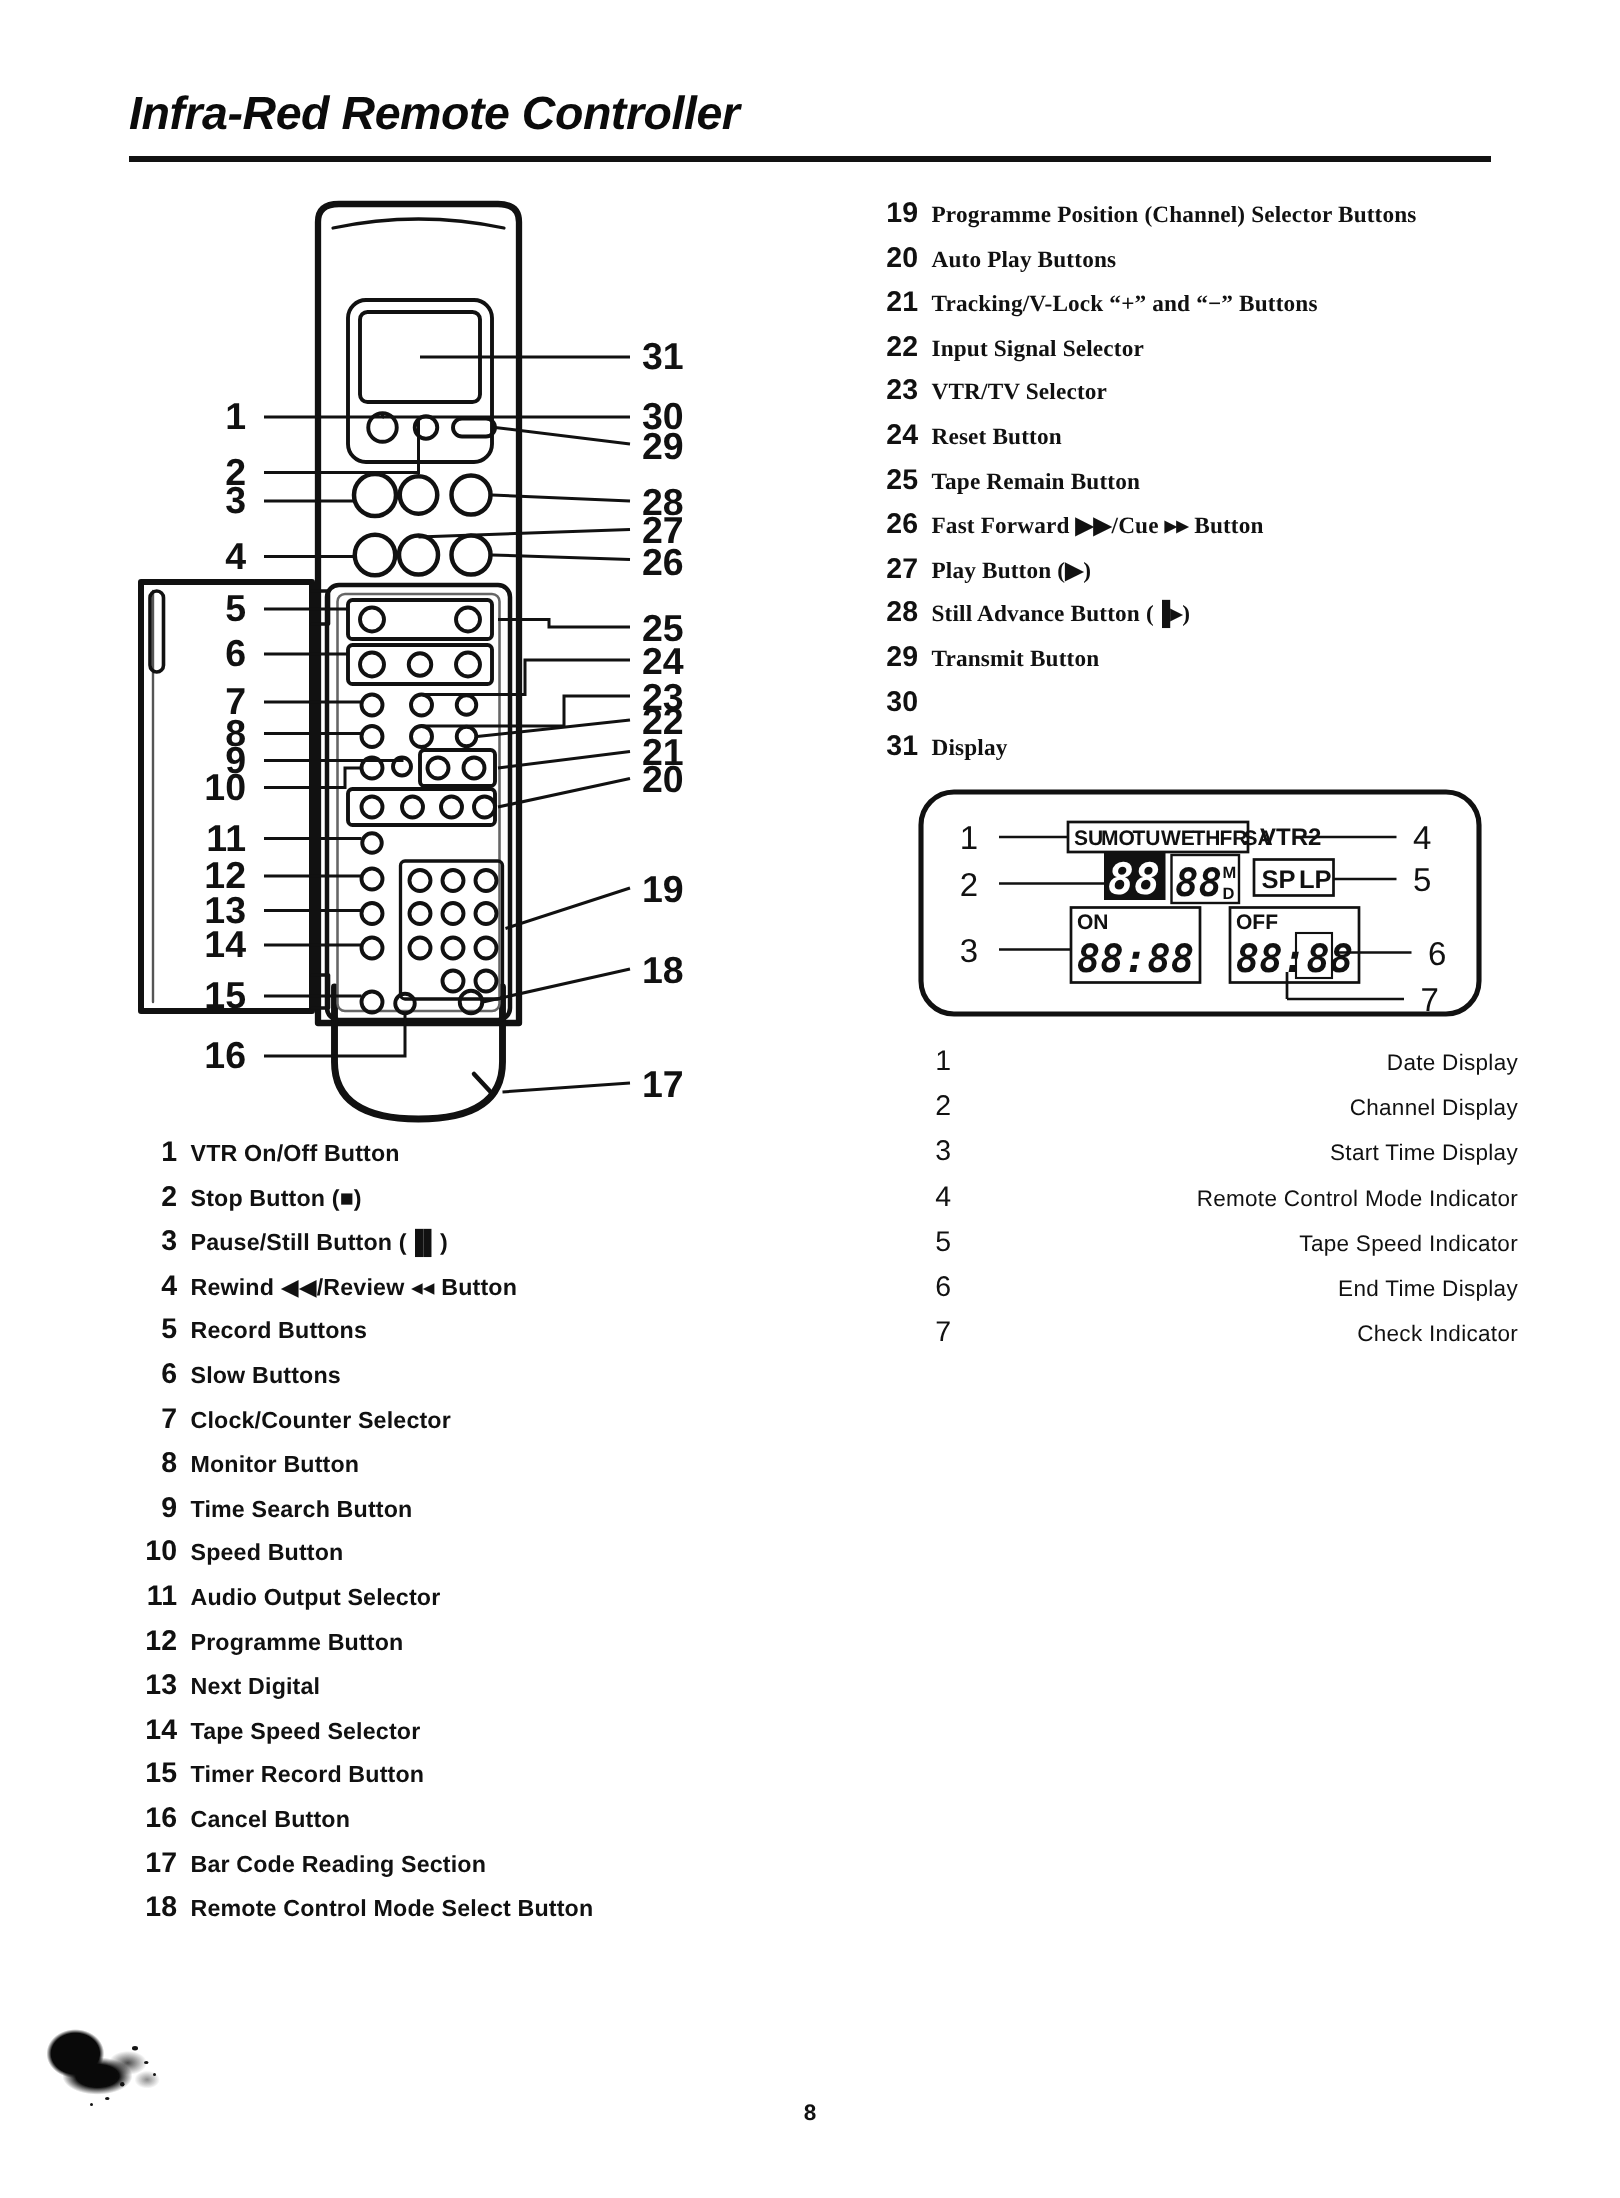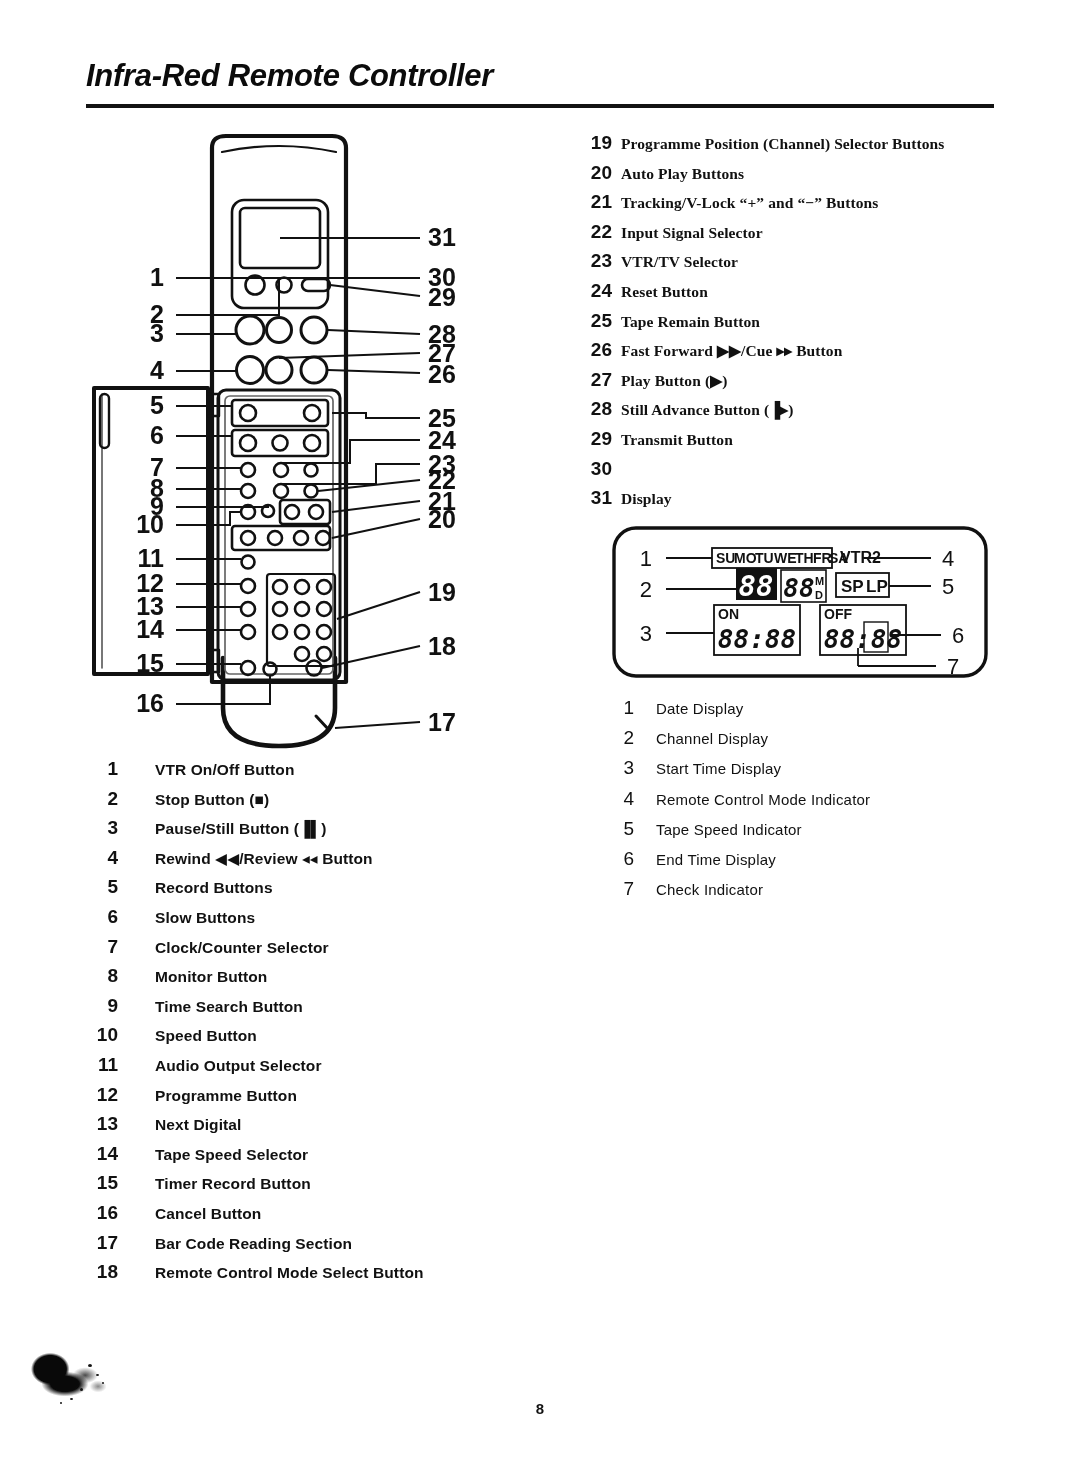--- a/index.html
+++ b/index.html
@@ -31,33 +31,33 @@
   .list .num{
     font-weight:bold;text-align:right;flex:0 0 auto;
     color:#111;
   }
   .list .lbl{flex:1 1 auto;color:#111;}
 
   
   #list-left{left:86px;top:758px;width:430px;}
   #list-left .row{height:29.6px;}
   #list-left .num{width:32px;font-size:19px;margin-right:9px;}
-  #list-left .lbl{font-size:15.5px;font-weight:bold;letter-spacing:0.1px;margin-left:28px;}
+  #list-left .lbl{font-size:15.5px;font-weight:bold;letter-spacing:0.1px;}
 
   
   #list-right{left:580px;top:132px;width:470px;}
   #list-right .row{height:29.6px;}
   #list-right .num{width:32px;font-size:19px;margin-right:9px;}
   #list-right .lbl{font-size:15.5px;font-weight:bold;letter-spacing:0.1px;font-family:Liberation Serif, serif;}
 
   
   #list-display{left:612px;top:697px;width:400px;}
   #list-display .row{height:30.2px;}
   #list-display .num{width:22px;font-size:19px;font-weight:normal;margin-right:22px;}
-  #list-display .lbl{font-size:15px;font-weight:normal;letter-spacing:0.2px;}
+  #list-display .lbl{font-size:15px;font-weight:normal;letter-spacing:0.2px;text-align:right;}
 
   
   #remote-figure{position:absolute;left:80px;top:122px;width:460px;height:640px;}
   #remote-figure svg{display:block;}
 
   
   #display-figure{position:absolute;left:596px;top:520px;width:420px;height:172px;}
   #display-figure svg{display:block;}
 
   

